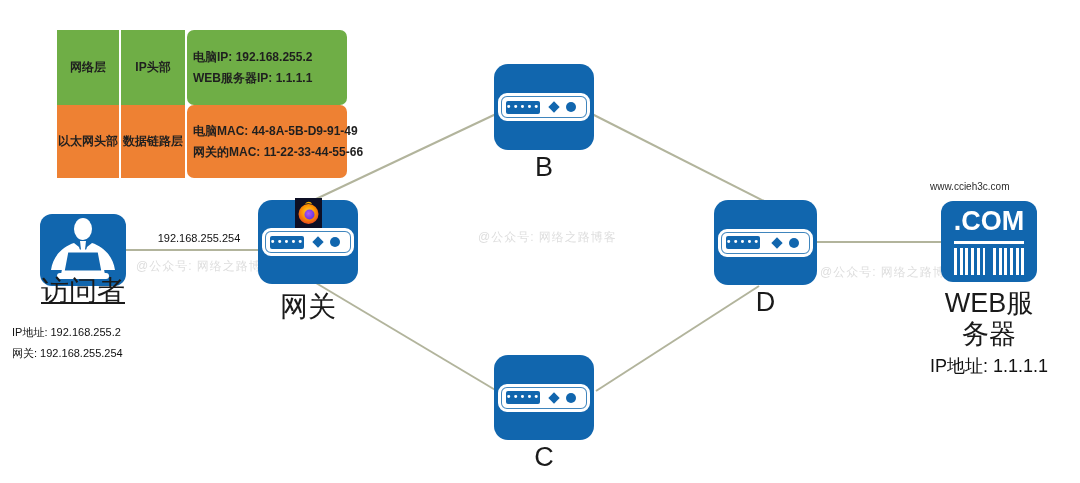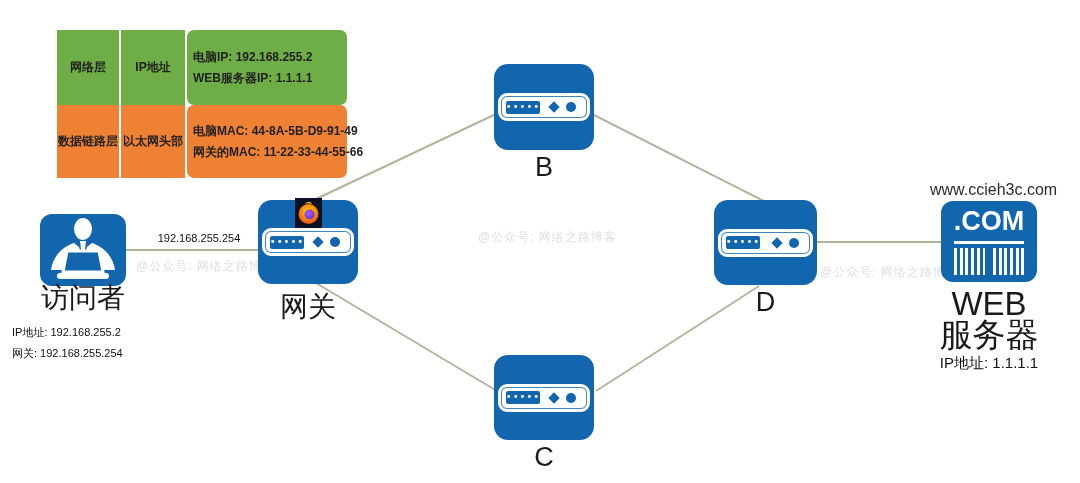--- a/index.html
+++ b/index.html
@@ -52,67 +52,67 @@
     border-radius:12px;}
   .com-text{position:absolute;left:0;right:0;top:5px;text-align:center;color:#fff;
     font-size:27px;font-weight:800;letter-spacing:0;line-height:30px;white-space:nowrap;}
   .com-rule{position:absolute;left:13px;right:13px;top:40px;height:3px;background:#fff;}
   .barcode{position:absolute;top:47px;height:27px;width:31px;
     background:repeating-linear-gradient(90deg,#fff 0 3px,transparent 3px 5.7px);}
   .barcode.left{left:13px;}
   .barcode.right{right:13px;}
 
   .url-text{position:absolute;left:930px;top:181px;width:118px;text-align:left;
-    font-size:16px;color:#2b2b2b;white-space:nowrap;}
+    font-size:10px;color:#2b2b2b;white-space:nowrap;}
   .web-label{position:absolute;left:935px;top:288px;width:108px;text-align:center;
-    font-size:33px;line-height:31px;color:var(--ink);}
+    font-size:27px;line-height:31px;color:var(--ink);}
   .web-ip{position:absolute;left:925px;top:354px;width:128px;text-align:center;
-    font-size:15px;color:#111;white-space:nowrap;}
+    font-size:18px;color:#111;white-space:nowrap;}
 
   .firefox{position:absolute;left:295px;top:198px;width:27px;height:30px;}
 </style>
 </head>
 <body>
 
 <div class="canvas">
 
   <svg class="lines" viewBox="0 0 1080 483">
     <line x1="125" y1="250" x2="262" y2="250" stroke="#b2b49c" stroke-width="2"></line>
     <line x1="316" y1="199" x2="496" y2="114" stroke="#b2b49c" stroke-width="2"></line>
     <line x1="316" y1="283" x2="497" y2="391" stroke="#b2b49c" stroke-width="2"></line>
     <line x1="592" y1="114" x2="764" y2="201" stroke="#b2b49c" stroke-width="2"></line>
     <line x1="596" y1="391" x2="759" y2="286" stroke="#b2b49c" stroke-width="2"></line>
     <line x1="816" y1="242" x2="941" y2="242" stroke="#b2b49c" stroke-width="2"></line>
   </svg>
 
   <div class="encap-table">
     <div class="encap-cell row-net">网络层</div>
-    <div class="encap-cell row-net">IP地址</div>
+    <div class="encap-cell row-net">IP头部</div>
     <div class="encap-cell row-net detail">
       <span>电脑IP: 192.168.255.2</span>
       <span>WEB服务器IP: 1.1.1.1</span>
     </div>
+    <div class="encap-cell row-link">以太网头部</div>
     <div class="encap-cell row-link">数据链路层</div>
-    <div class="encap-cell row-link">以太网头部</div>
     <div class="encap-cell row-link detail">
       <span>电脑MAC: 44-8A-5B-D9-91-49</span>
       <span>网关的MAC: 11-22-33-44-55-66</span>
     </div>
   </div>
 
   <div class="node" style="left:40px;top:214px;width:86px;height:72px;border-radius:12px;">
     <svg viewBox="0 0 86 72" width="86" height="72">
       <ellipse cx="43" cy="15" rx="9" ry="11" fill="#fff"></ellipse>
       <path d="M11 56 C13 41 24 32 34 29 L39 33 L43 46 L47 33 L52 29 C62 32 73 41 75 56 Z" fill="#fff"></path>
       <path d="M40 27 L46 27 L44.5 40 L41.5 40 Z" fill="#fff"></path>
       <path d="M27 37 L59 37 L63 58 L23 58 Z" fill="#1166ae" stroke="#fff" stroke-width="3"></path>
       <rect x="17" y="59" width="52" height="6" rx="3" fill="#fff"></rect>
     </svg>
   </div>
-  <div class="node-label label-cn" style="left:18px;top:279px;width:130px;">访问者</div>
+  <div class="node-label label-cn" style="left:18px;top:272px;width:130px;text-decoration:underline;">访问者</div>
   <div class="info-text" style="left:12px;top:322px;">IP地址: 192.168.255.2</div>
   <div class="info-text" style="left:12px;top:343px;">网关: 192.168.255.254</div>
 
   <div class="info-text" style="left:140px;top:228px;width:118px;text-align:center;">192.168.255.254</div>
   <div class="watermark" style="left:136px;top:258px;">@公众号: 网络之路博客</div>
   <div class="watermark" style="left:478px;top:229px;">@公众号: 网络之路博客</div>
   <div class="watermark" style="left:820px;top:264px;">@公众号: 网络之路博客</div>
 
   <div class="node" style="left:258px;top:200px;width:100px;height:84px;">
     <div class="router-bar">

